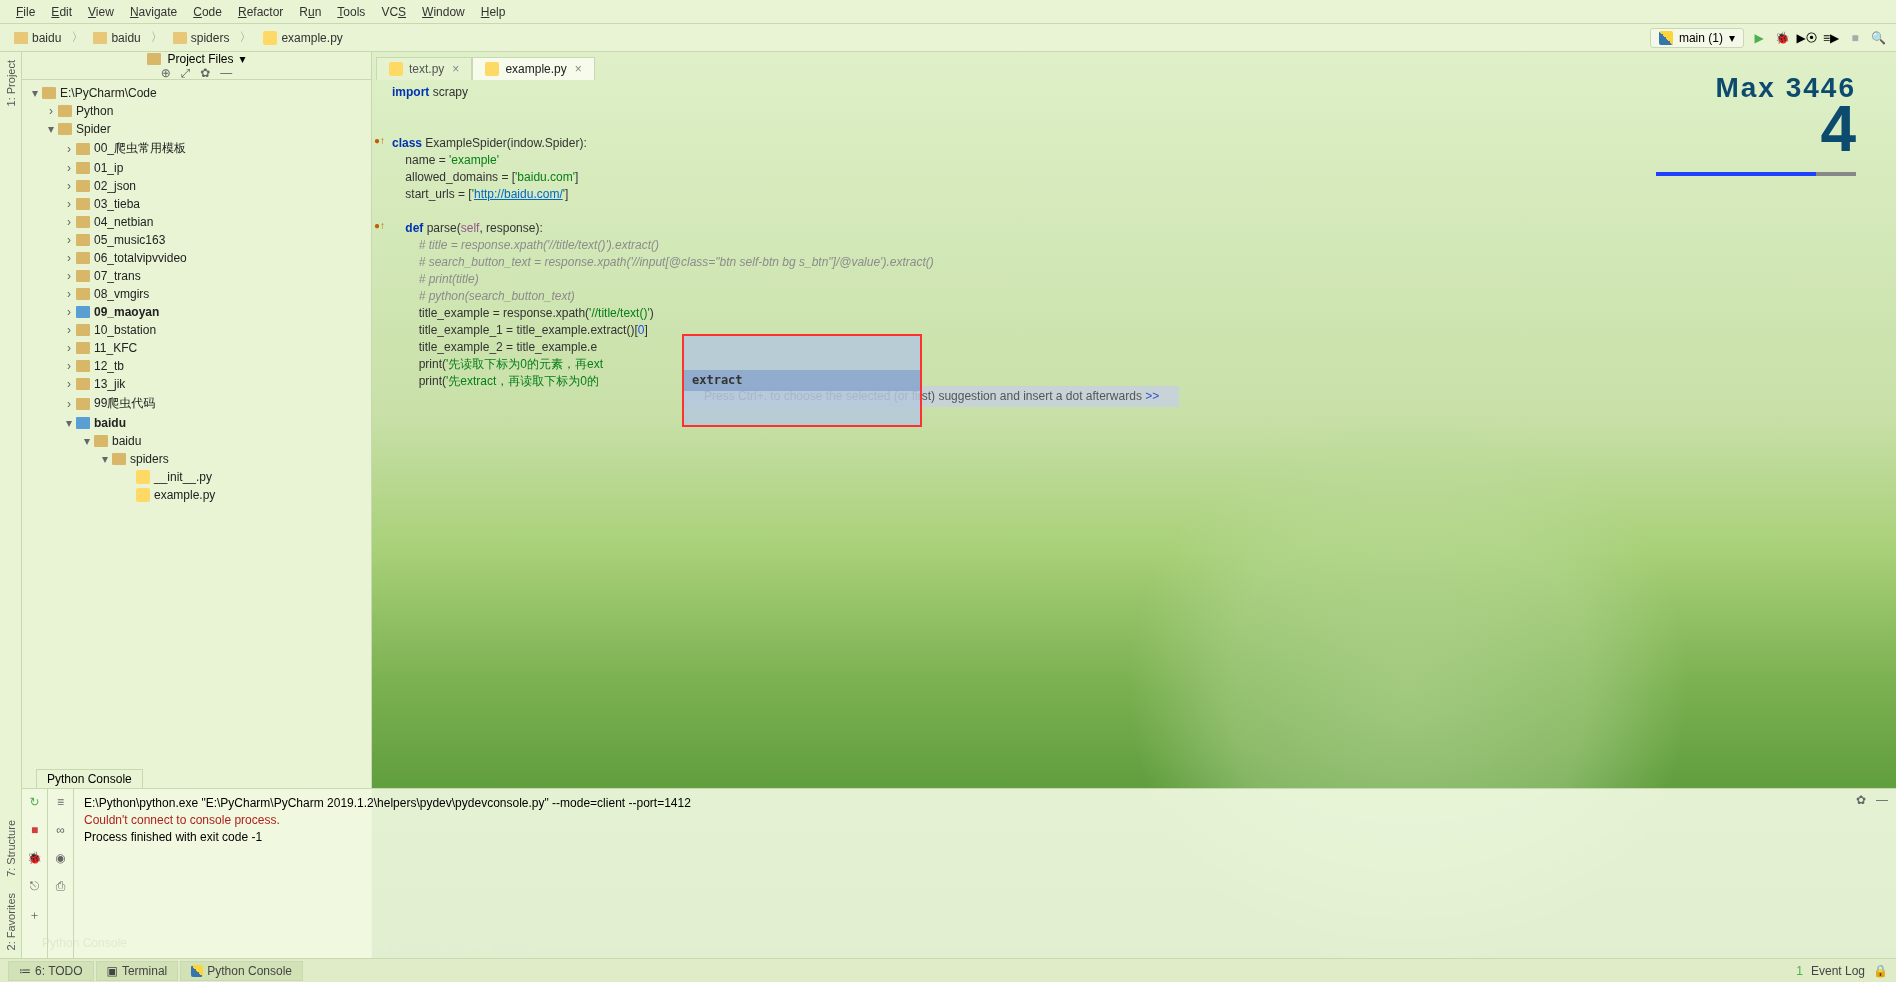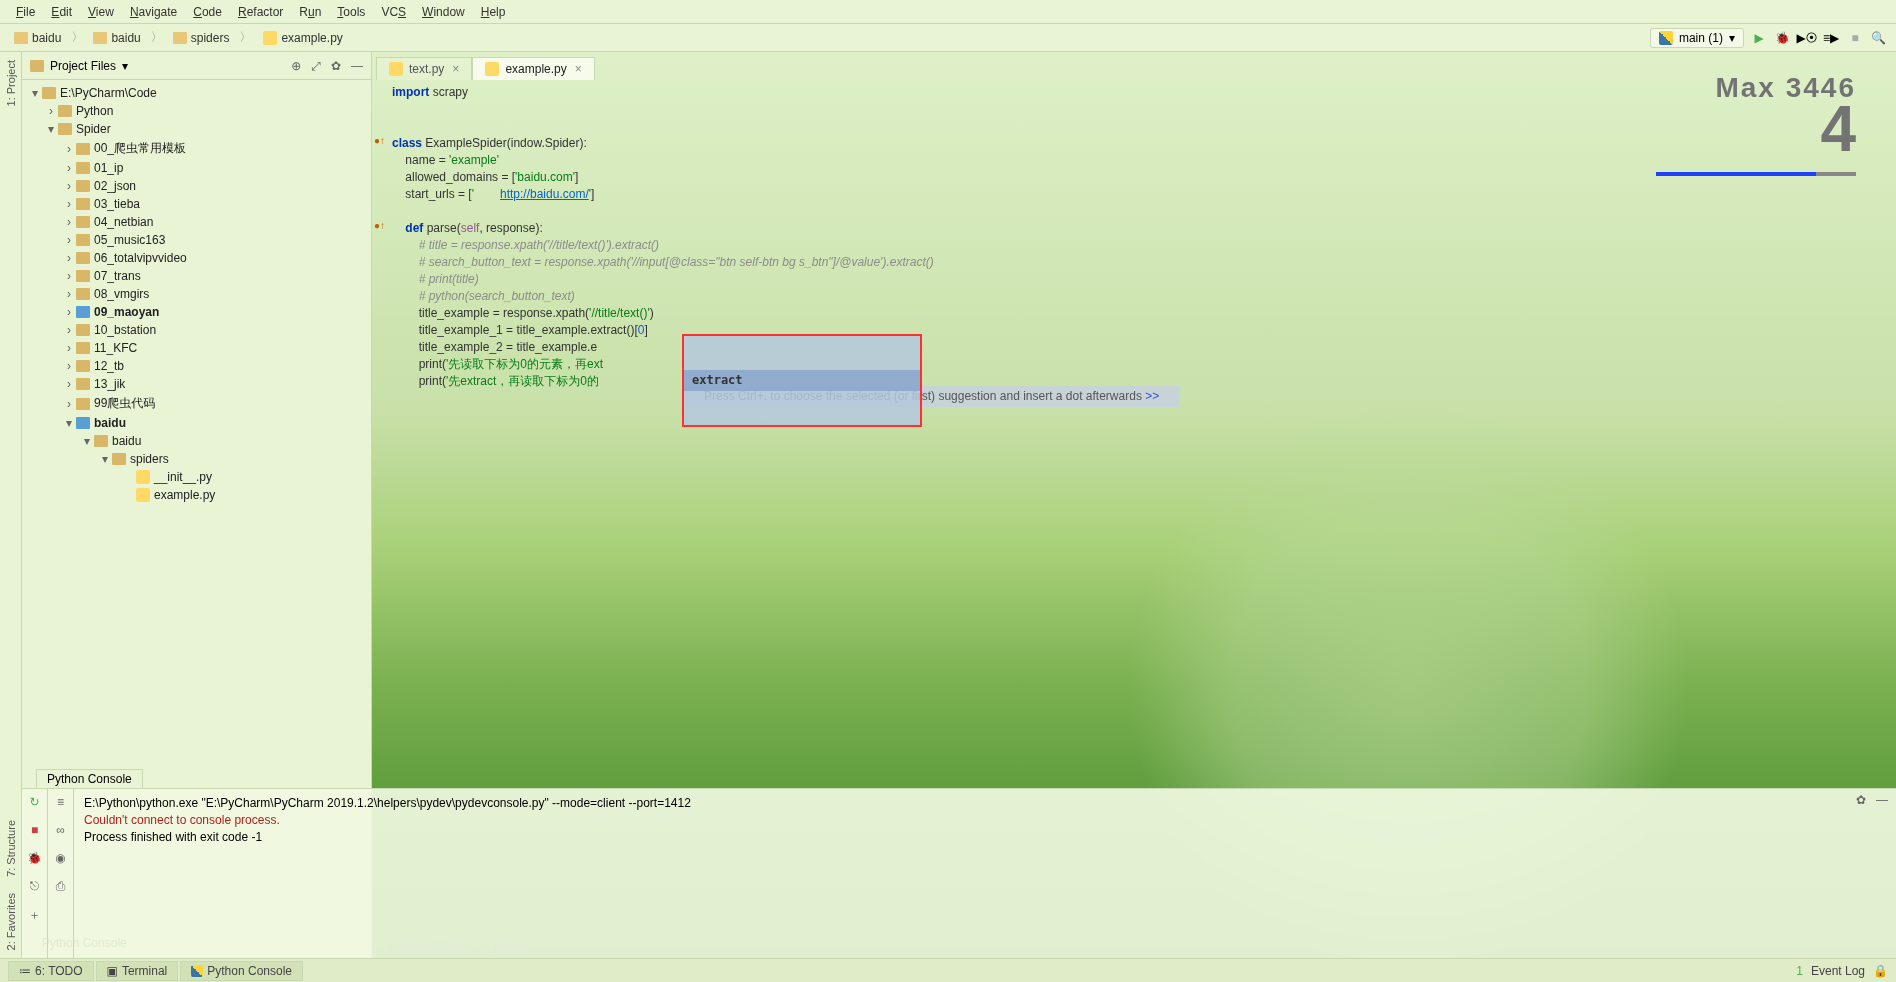--- a/index.html
+++ b/index.html
@@ -15,21 +15,21 @@
 .run-controls { display: flex; align-items: center; gap: 6px; }
 .run-config { background: #f4f8e8; border: 1px solid #c8d8b0; padding: 2px 8px; border-radius: 3px; display: flex; align-items: center; gap: 6px; }
 .run-config .py-icon { width: 14px; height: 14px; background: linear-gradient(45deg,#3776ab 50%,#ffd43b 50%); border-radius: 2px; }
 .ctrl-icon { width: 18px; height: 18px; display: flex; align-items: center; justify-content: center; cursor: pointer; }
 .play { color: #4caf50; }
 .bug { color: #4caf50; }
 .main-area { display: flex; height: calc(982px - 24px - 28px - 24px); }
 .left-gutter { width: 22px; background: #e8f4d4; border-right: 1px solid #c8d8b0; display: flex; flex-direction: column; align-items: center; }
 .left-gutter .vert { writing-mode: vertical-lr; transform: rotate(180deg); padding: 8px 2px; color: #555; cursor: pointer; font-size: 11px; }
 .left-panel { width: 350px; background: rgba(232,244,212,0.85); border-right: 1px solid #c8d8b0; display: flex; flex-direction: column; }
-.left-header { height: 28px; display: flex; align-items: center; justify-content: space-between; padding: 0 8px; border-bottom: 1px solid #c8d8b0; }
+.left-header { height: 28px; display: flex; align-items: center; justify-content: space-between; padding: 0 8px; border-bottom: 1px solid #c8d8b0; flex-direction: column; }
 .left-header-title { display: flex; align-items: center; gap: 6px; }
 .folder-icon { width: 14px; height: 12px; background: #d8b868; border-radius: 1px; display: inline-block; }
 .folder-icon.blue { background: #5a9fd4; }
 .toolbar-icons { display: flex; gap: 10px; color: #666; }
 .tree { flex: 1; overflow: auto; padding: 4px 0; }
 .tree-node { display: flex; align-items: center; padding: 2px 0; white-space: nowrap; }
 .tree-arrow { width: 14px; text-align: center; color: #666; cursor: pointer; }
 .tree-label { padding-left: 4px; color: #222; }
 .tree-node.bold .tree-label { font-weight: bold; }
 .py-file-icon { width: 14px; height: 14px; background: #ffd966; border-radius: 2px; display: inline-block; margin-left: 2px; }
@@ -42,25 +42,25 @@
 .tab { padding: 4px 10px; background: rgba(232,244,212,0.7); border: 1px solid #c8d8b0; border-bottom: none; display: flex; align-items: center; gap: 6px; cursor: pointer; color: #555; }
 .tab.active { background: rgba(250,252,240,0.9); color: #222; }
 .tab-close { color: #888; padding: 0 2px; }
 .editor-body { flex: 1; position: relative; z-index: 1; display: flex; }
 .gutter-col { width: 50px; text-align: right; padding-right: 8px; color: #999; font-family: Consolas, monospace; line-height: 17px; padding-top: 4px; }
 .marker-col { width: 20px; position: relative; }
 .marker { position: absolute; left: 2px; font-size: 10px; }
 .code-col { flex: 1; font-family: Consolas, monospace; line-height: 17px; padding-top: 4px; white-space: pre; position: relative; color: #333; }
 .kw { color: #0033b3; font-weight: bold; }
 .str { color: #067d17; }
-.strlink { color: #0066cc; text-decoration: underline; margin-left: 26px; }
+.strlink { color: #0066cc; text-decoration: underline; }
 .comment { color: #8c8c8c; font-style: italic; }
 .num { color: #1750eb; }
 .self { color: #94558d; }
-.overlay-max { position: absolute; right: 40px; top: 20px; z-index: 2; font-family: "Courier New", monospace; font-weight: bold; color: #737373; text-align: right; }
+.overlay-max { position: absolute; right: 40px; top: 20px; z-index: 2; font-family: "Courier New", monospace; font-weight: bold; color: #0c4a6e; text-align: right; }
 .overlay-max .l1 { font-size: 28px; letter-spacing: 2px; }
 .overlay-max .l2 { font-size: 64px; line-height: 50px; }
 .progress { width: 200px; height: 4px; background: #888; position: absolute; right: 40px; top: 120px; z-index: 2; }
 .progress-fill { height: 100%; width: 80%; background: #2040ff; }
 .completion { position: absolute; z-index: 5; border: 2px solid #ff3030; background: rgba(180,200,220,0.85); }
 .completion-item { padding: 2px 8px; background: rgba(120,150,200,0.6); color: #333; font-family: Consolas, monospace; font-weight: bold; }
 .completion-hint { background: rgba(200,210,220,0.9); padding: 2px 20px; font-size: 10px; color: #555; white-space: nowrap; margin-top: 12px; }
 .completion-hint a { color: #3355cc; }
 .crumb-path { height: 24px; display: flex; align-items: center; padding: 0 16px; gap: 10px; color: #555; font-size: 11px; position: relative; z-index: 1; }
 .console-area { height: 170px; background: rgba(240,248,224,0.92); border-top: 1px solid #c8d8b0; display: flex; position: relative; z-index: 1; }

